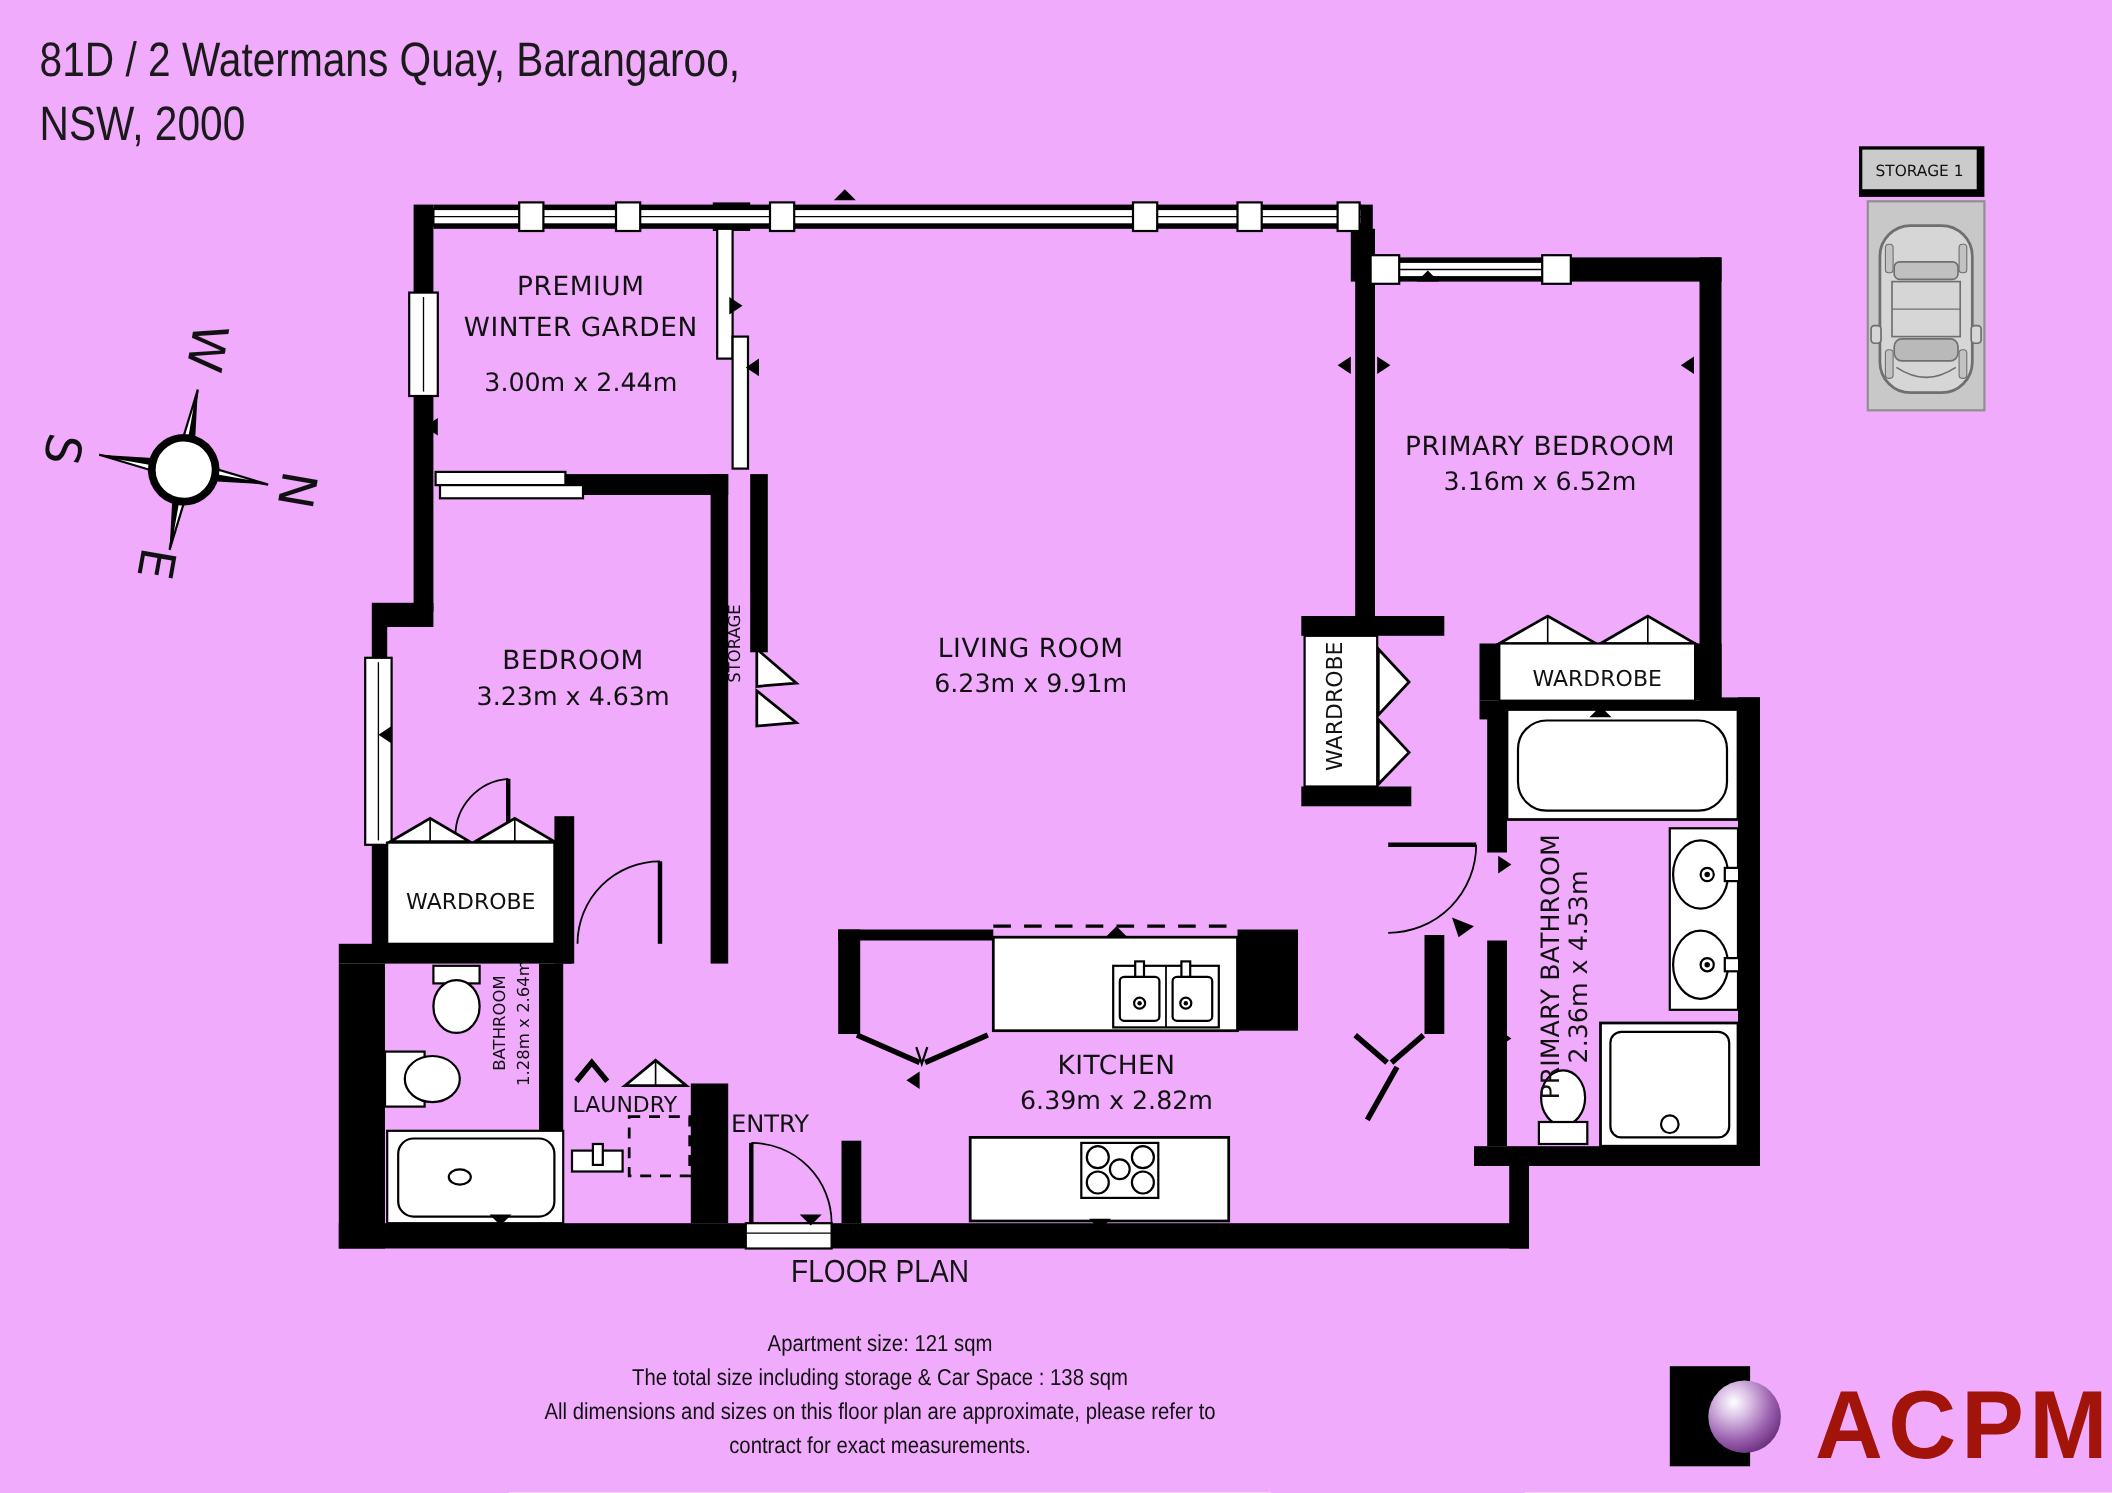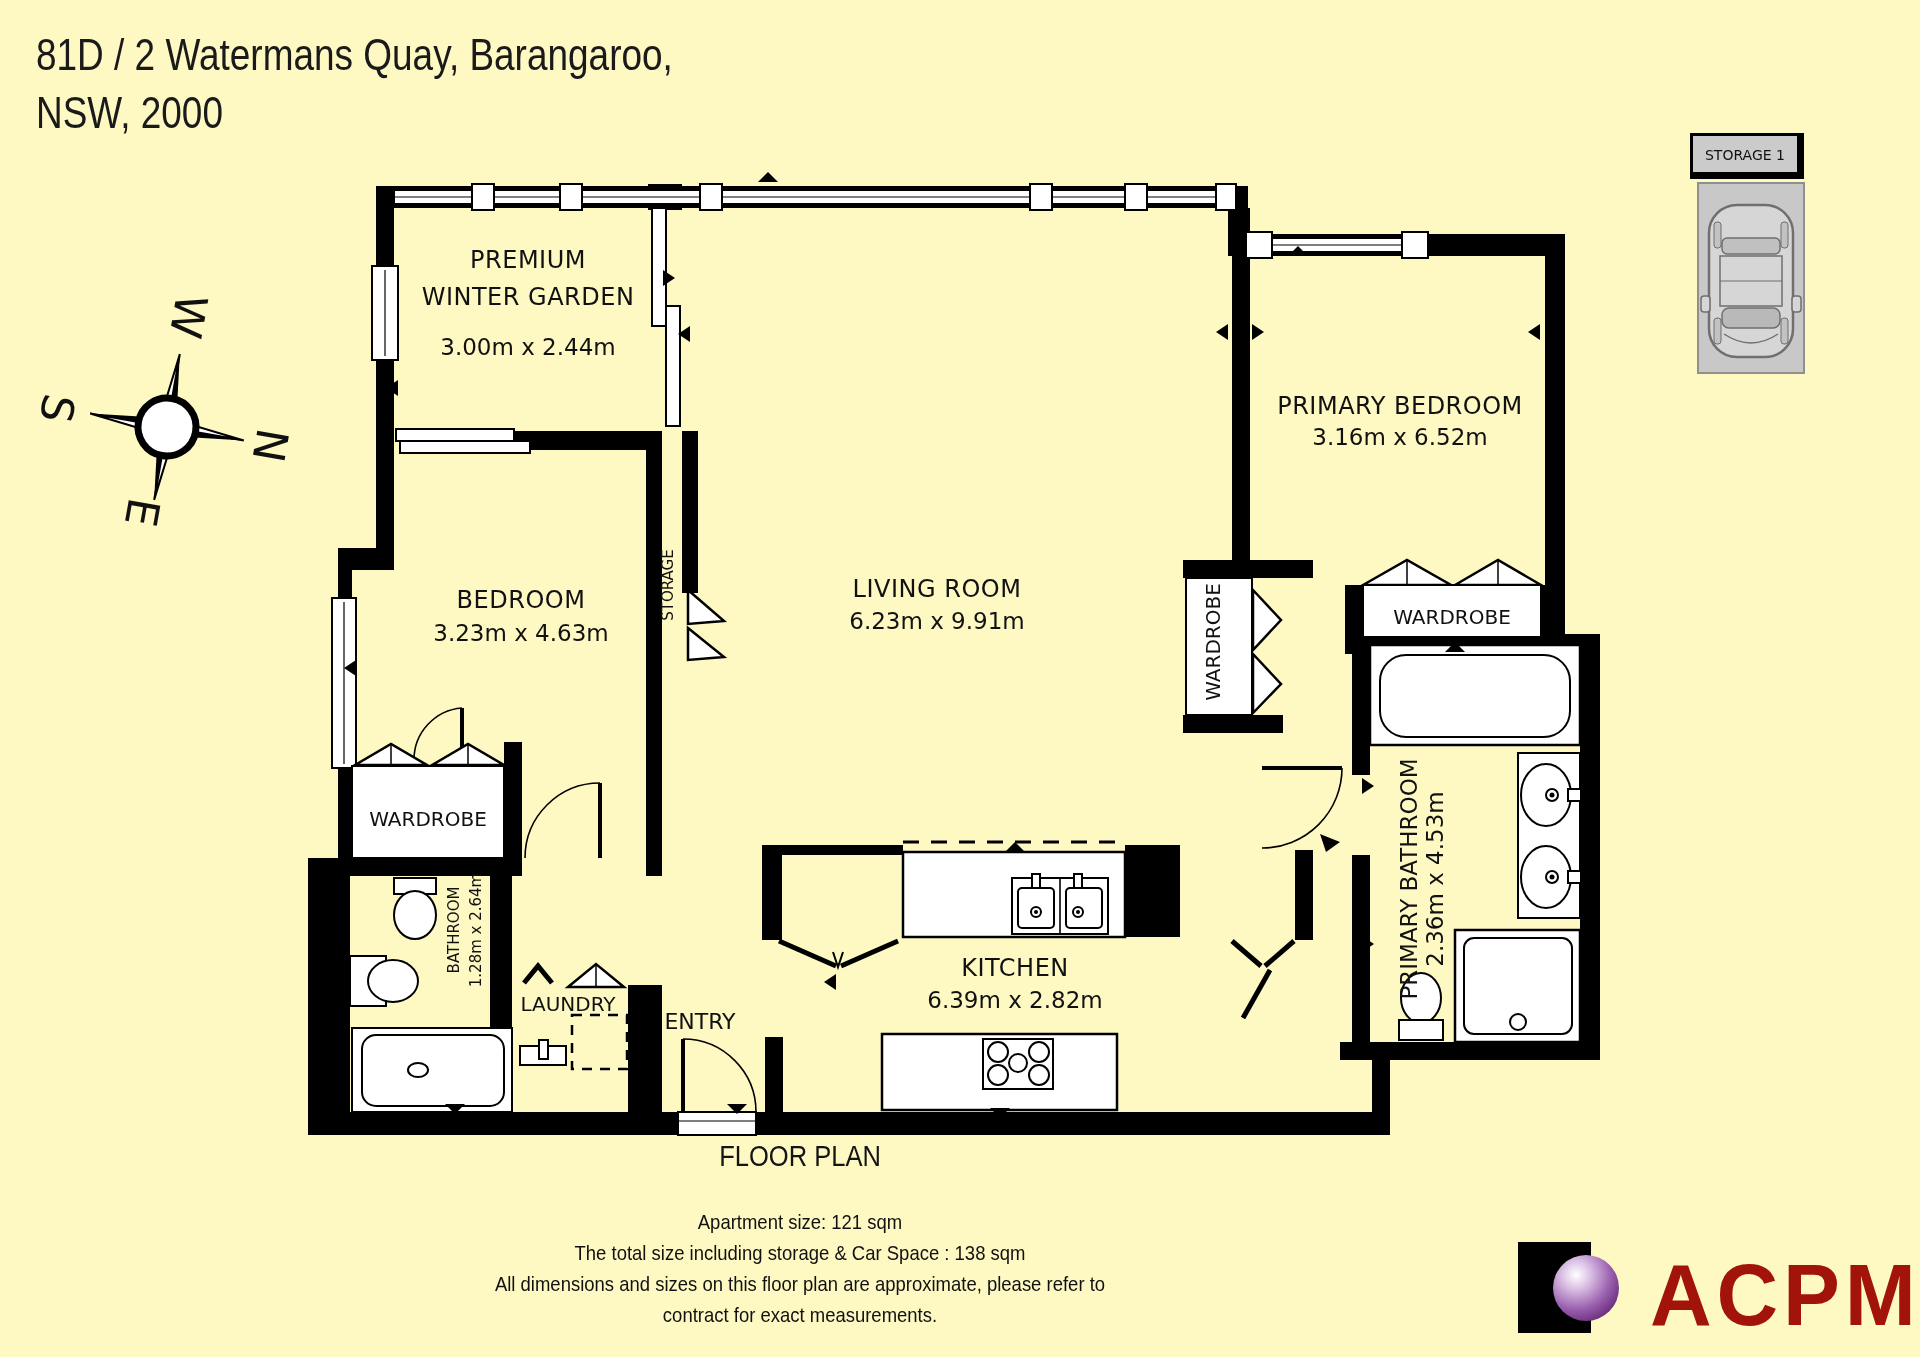--- a/index.html
+++ b/index.html
@@ -1,16 +1,16 @@
 <!DOCTYPE html>
 <html><head>
 <meta charset="utf-8">
 <style>
   html,body{margin:0;padding:0;background:#fff;}
-  #stage{position:relative;width:1920px;height:1357px;background:#fef9c3;overflow:hidden;
+  #stage{position:relative;width:1920px;height:1357px;background:#f0abfc;overflow:hidden;
          font-family:"Liberation Sans",sans-serif;color:#111;}
   .title{position:absolute;left:36px;top:26px;font-size:44px;line-height:58px;color:#1a1a1a;
          transform:scaleX(0.84);transform-origin:left top;white-space:nowrap;}
   svg text{font-family:"DejaVu Sans",sans-serif;fill:#111;}
   .rl{font-size:24px;letter-spacing:0.5px;}
   .rd{font-size:23px;}
   .sm{font-size:20px;}
   .vs{font-size:15px;}
   .w{fill:#000;}
   .win{fill:#fff;stroke:#000;stroke-width:2;}

